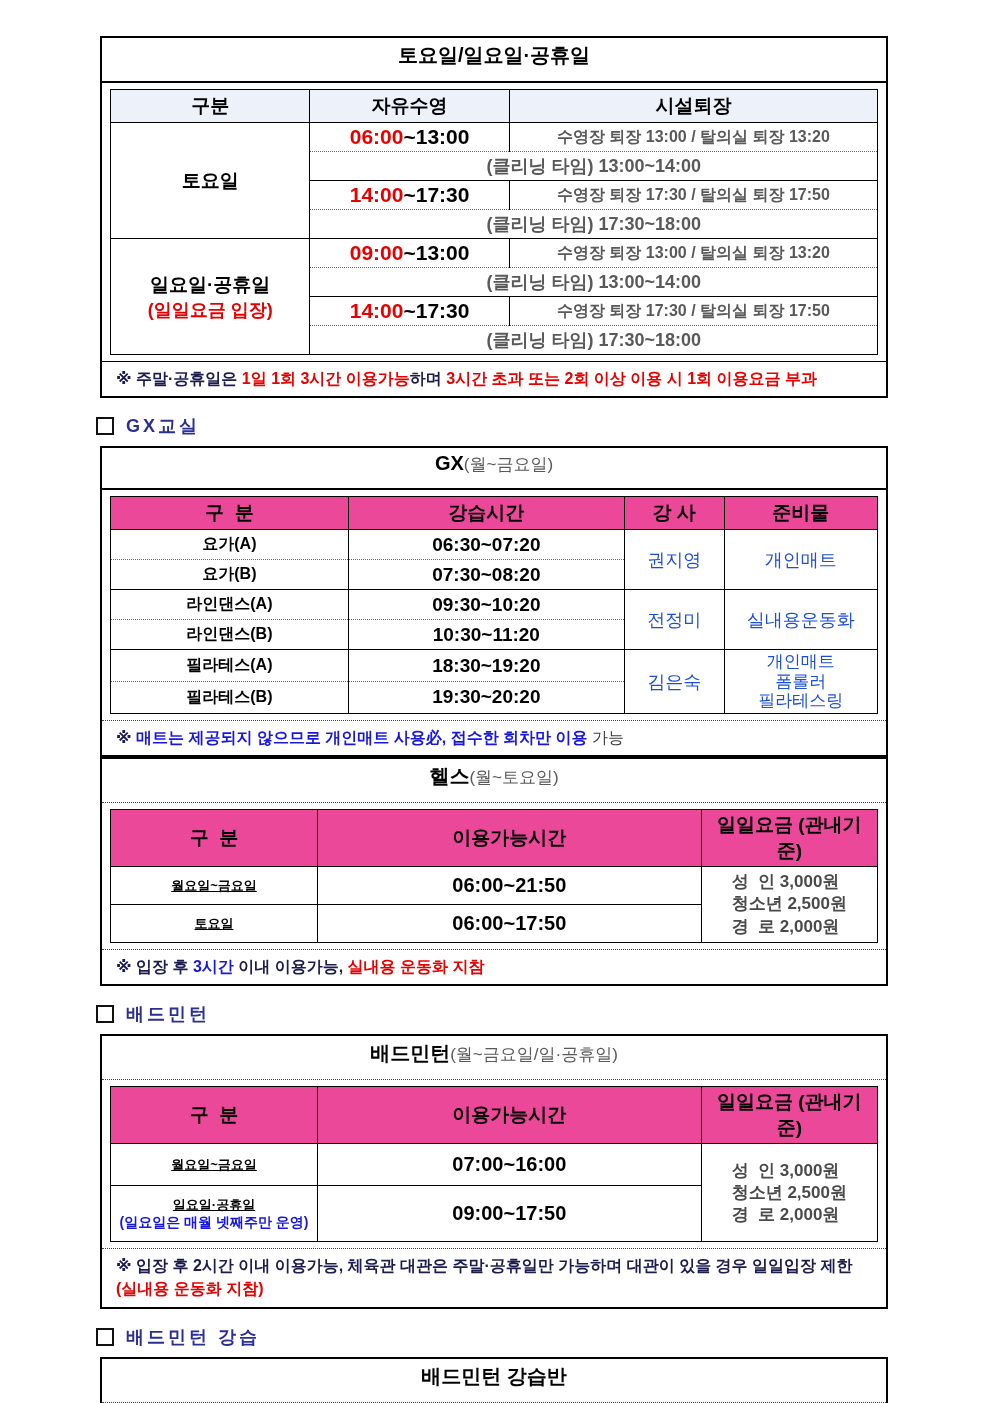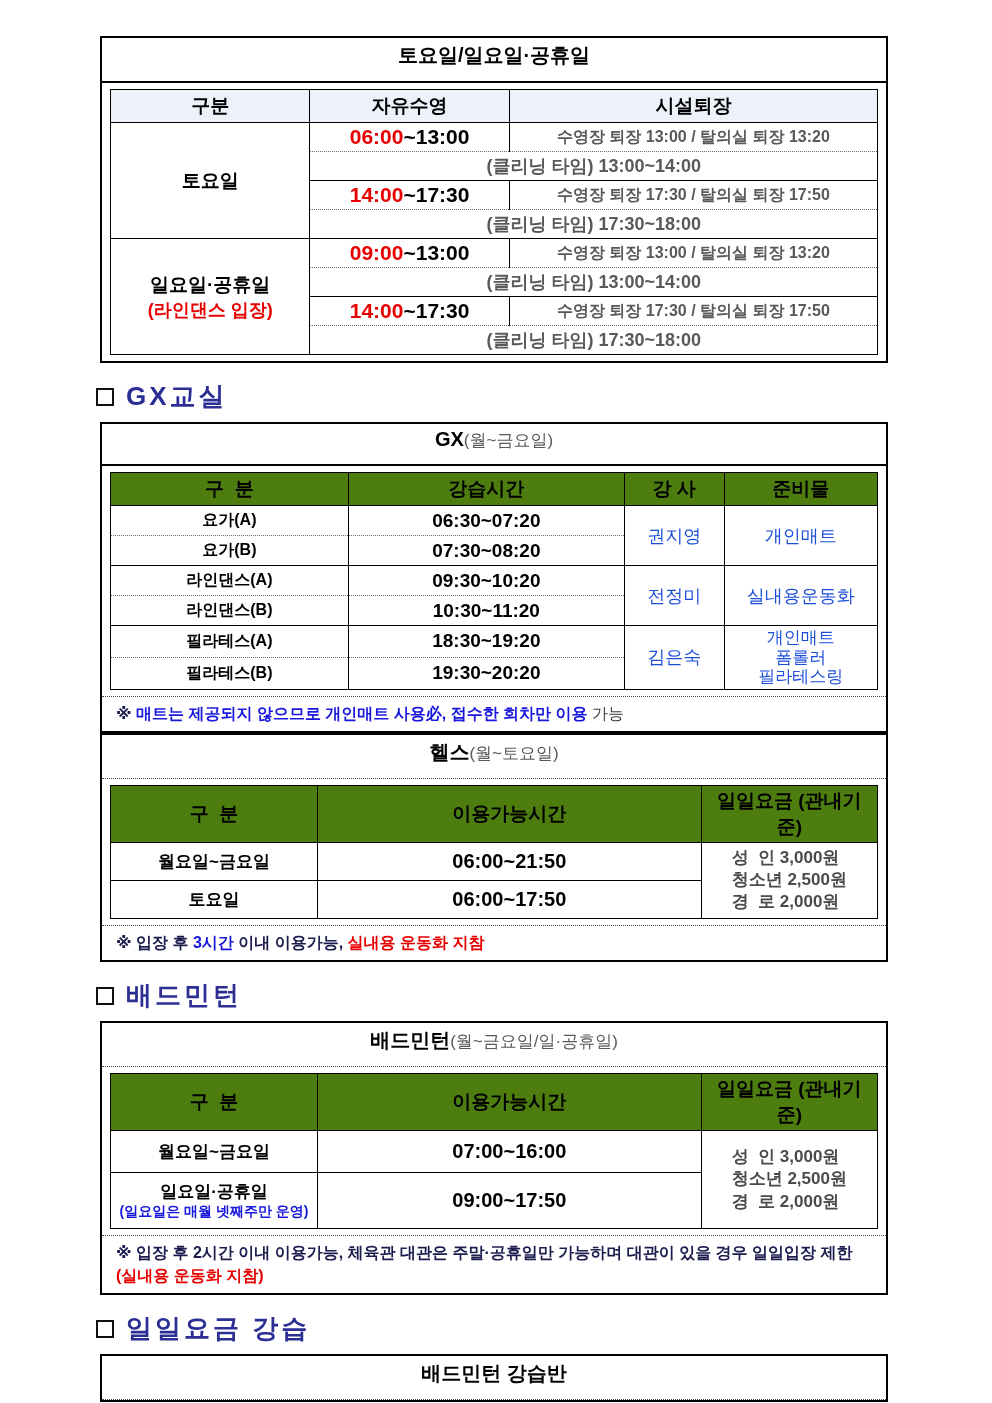--- a/index.html
+++ b/index.html
@@ -7,21 +7,21 @@
   .page{padding:36px 104px 0 100px;}
   .box{border:2px solid #000;background:#fff;}
   .box-title{text-align:center;padding:4px 0 12px;font-size:20px;font-weight:bold;}
   .box-title .t-sub{font-weight:normal;color:#595959;font-size:17px;}
   .bt-solid{border-bottom:2px solid #000;}
   .bt-dot{border-bottom:1px dotted #444;}
   .tbl-wrap{padding:6px 8px 6px 8px;}
   table.tbl{width:100%;border-collapse:collapse;table-layout:fixed;}
   .tbl th,.tbl td{border:1px solid #000;text-align:center;vertical-align:middle;padding:2px 4px;}
   .tbl th{font-size:19px;font-weight:bold;height:28px;}
-  .hdr th{background:#4d7c0f;}
+  .hdr th{background:#ec4899;}
   .hdr-light th{background:#edf2fa;}
   .nb{border-bottom-style:none !important;}
   .td-dot{border-top:1px dotted #666 !important;}
   .pre{white-space:pre;}
   
   .swim-row{height:29px;}
   .time{font-size:21px;font-weight:bold;}
   .t-red{color:#e80000;}
   .exit{font-size:16px;font-weight:bold;color:#595959;}
   .cleaning{font-size:18px;font-weight:bold;color:#595959;}
@@ -32,23 +32,23 @@
   .note{padding:5px 14px 6px;font-size:16px;line-height:1.45;}
   .note--dot{border-top:1px dotted #444;}
   .note--solid{border-top:1px solid #000;}
   .seg-dark{color:#1c1c4e;font-weight:bold;}
   .seg-red{color:#e80000;font-weight:bold;}
   .seg-blue{color:#1717dd;font-weight:bold;}
   .seg-plain{color:#3a3a3a;font-weight:normal;}
   
   .sec-head{margin:16px 0 8px -4px;display:flex;align-items:center;}
   .sq{display:inline-block;width:14px;height:14px;border:2px solid #111;margin-right:12px;}
-  .sec-title{font-size:26px;font-weight:bold;color:#2b2f94;letter-spacing:3px;white-space:pre;}
-  
-  .cell-label{font-size:17px;font-weight:bold;}
+  .sec-title{font-size:18px;font-weight:bold;color:#2b2f94;letter-spacing:3px;white-space:pre;}
+  
+  .cell-label{font-size:13px;font-weight:bold;text-decoration:underline;}
   .cell-time{font-size:20px;font-weight:bold;}
   .gx-name{font-size:16px;font-weight:bold;}
   .gx-time{font-size:19px;font-weight:bold;margin-top:22px;}
   .gx-gray{font-size:18px;color:#1d4ed8;}
   .gx-row{height:30px;}
   .h-row{height:38px;}
   .b-row1{height:42px;}
   .b-row2{height:56px;}
   .fee{font-size:17px;color:#4a4a4a;font-weight:bold;}
   .fee .lines{display:inline-block;text-align:left;line-height:1.3;}
@@ -88,38 +88,39 @@
         <tr class="swim-row">
           <td class="time nb"><span class="t-red">14:00</span><span>~17:30</span></td>
           <td class="exit nb">수영장 퇴장 17:30 / 탈의실 퇴장 17:50</td>
         </tr>
         <tr class="swim-row">
           <td colspan="2" class="cleaning td-dot">(클리닝 타임) 17:30~18:00</td>
         </tr>
         <tr class="swim-row">
           <td rowspan="4">
             <div class="grp-label">일요일·공휴일</div>
-            <div class="grp-sub">(라인댄스 입장)</div>
+            <div class="grp-sub">(일일요금 입장)</div>
           </td>
           <td class="time nb"><span class="t-red">09:00</span><span>~13:00</span></td>
           <td class="exit nb">수영장 퇴장 13:00 / 탈의실 퇴장 13:20</td>
         </tr>
         <tr class="swim-row">
           <td colspan="2" class="cleaning td-dot">(클리닝 타임) 13:00~14:00</td>
         </tr>
         <tr class="swim-row">
           <td class="time nb"><span class="t-red">14:00</span><span>~17:30</span></td>
           <td class="exit nb">수영장 퇴장 17:30 / 탈의실 퇴장 17:50</td>
         </tr>
         <tr class="swim-row">
           <td colspan="2" class="cleaning td-dot">(클리닝 타임) 17:30~18:00</td>
         </tr>
       </tbody>
         </table>
     </div>
+    <div class="note note--solid"><span class="seg-dark">※ 주말·공휴일은 </span><span class="seg-red">1일 1회 3시간 이용가능</span><span class="seg-dark">하며 </span><span class="seg-red">3시간 초과 또는 2회 이상 이용 시 1회 이용요금 부과</span></div>
   </div>
 
   <div class="sec-head">
     <span class="sq"></span>
     <span class="sec-title">GX교실</span>
   </div>
   <div class="box">
     <div class="box-title bt-solid">
       <span class="t-main">GX</span><span class="t-sub">(월~금요일)</span>
     </div>
@@ -248,21 +249,21 @@
           <td class="cell-time">09:00~17:50</td>
         </tr>
       </tbody>
         </table>
     </div>
     <div class="note note--dot"><span class="seg-dark">※ 입장 후 2시간 이내 이용가능, 체육관 대관은 주말·공휴일만 가능하며 대관이 있을 경우 일일입장 제한 </span><span class="seg-red">(실내용 운동화 지참)</span></div>
   </div>
 
   <div class="sec-head">
     <span class="sq"></span>
-    <span class="sec-title">일일요금 강습</span>
+    <span class="sec-title">배드민턴 강습</span>
   </div>
   <div class="box">
     <div class="box-title bt-dot">
       <span class="t-main">배드민턴 강습반</span>
     </div>
 
   </div>
 
 </div>
 

